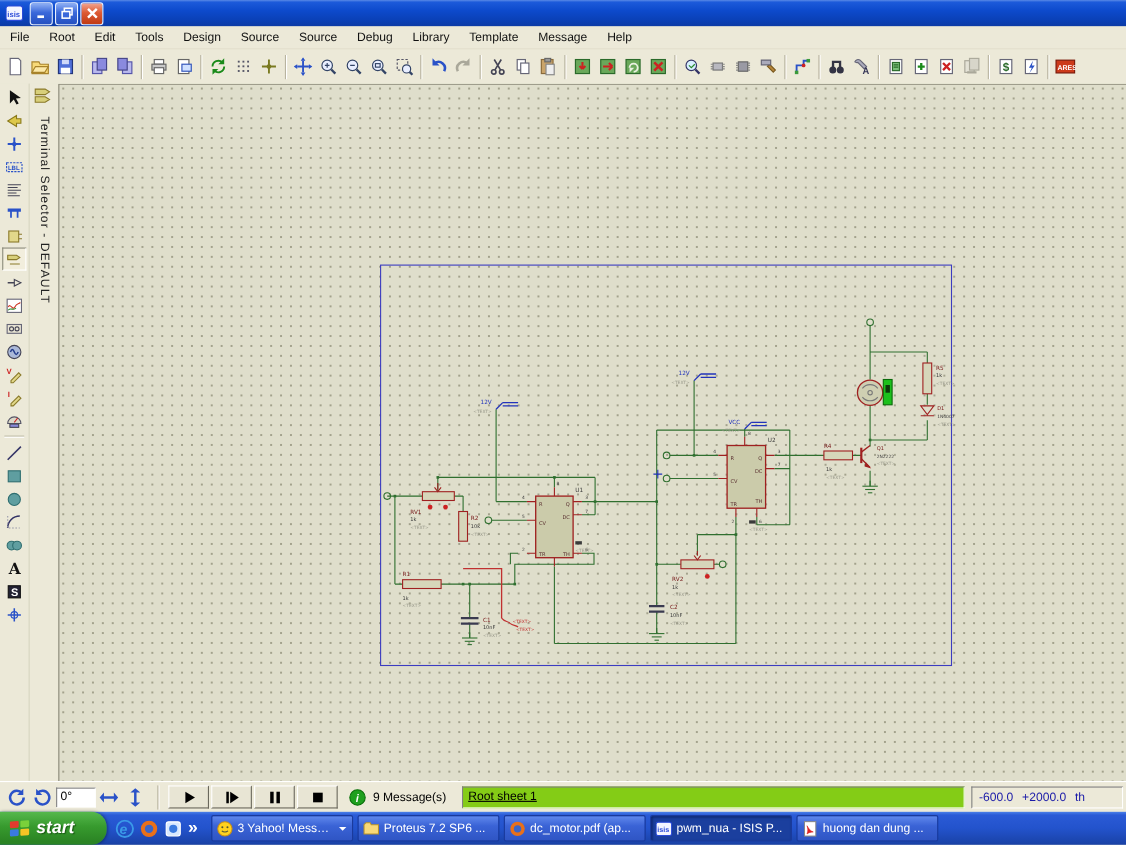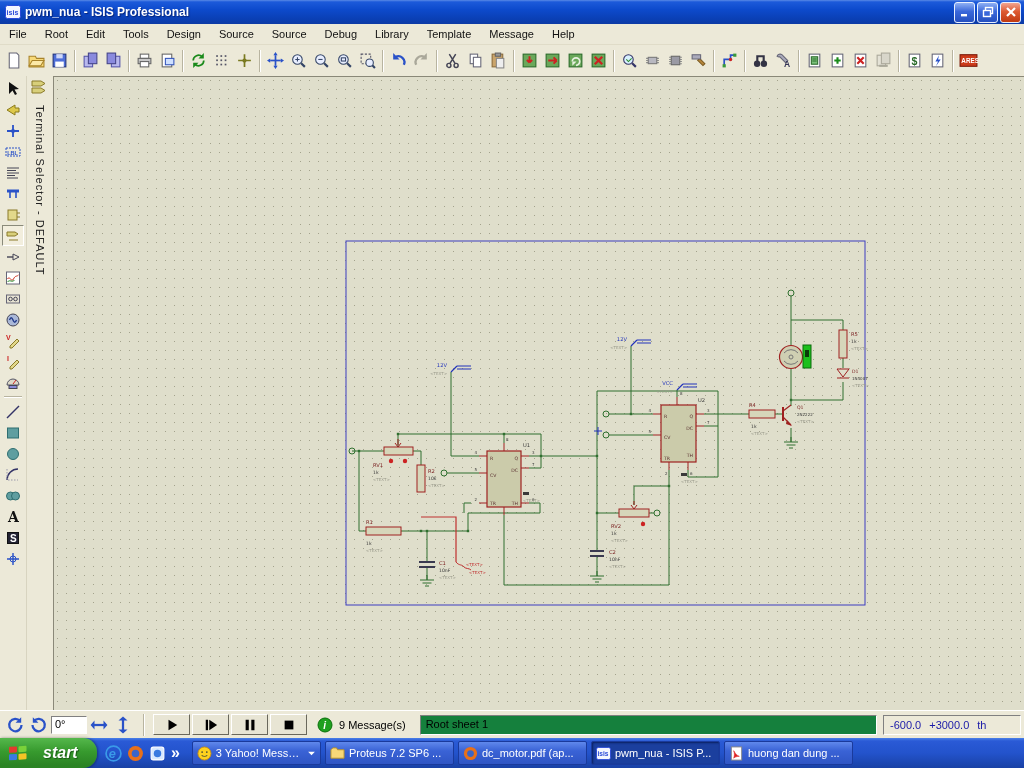--- a/index.html
+++ b/index.html
@@ -45,32 +45,32 @@
 
   
   .statusbar{position:absolute;left:0;top:710px;width:1024px;height:28px;background:#ece9d8;
     border-top:1px solid #fff;display:flex;align-items:center;font-size:11px;padding:0 3px;}
   .stbtn{width:24px;height:23px;display:flex;align-items:center;justify-content:center;flex:none;}
   .anglebox{width:36px;height:18px;background:#fff;border:1px solid;border-color:#808080 #fff #fff #808080;
     font-size:11px;padding:1px 3px;flex:none;}
   .simbtn{width:37px;height:21px;margin-right:2px;background:#e8e5d4;border:1px solid;flex:none;
     border-color:#fff #6a685c #6a685c #fff;display:flex;align-items:center;justify-content:center;}
   .msg{display:flex;align-items:center;margin:0 8px;flex:none;}
-  .sheetbox{flex:1;height:20px;background:#15803d;border:1px solid;border-color:#808080 #fff #fff #808080;
-    padding:2px 5px;margin:0 6px;}
+  .sheetbox{flex:1;height:20px;background:#84cc16;border:1px solid;border-color:#808080 #fff #fff #808080;
+    padding:2px 5px;margin:0 6px;text-decoration:underline;}
   .coordbox{width:138px;height:20px;border:1px solid;border-color:#808080 #fff #fff #808080;
     color:#1a1aa8;display:flex;align-items:center;gap:8px;padding:0 6px;flex:none;}
 
   
   .taskbar{position:absolute;left:0;top:738px;width:1024px;height:30px;
     background:linear-gradient(180deg,#4a80e8 0%,#2a5ad6 10%,#2353cc 50%,#1941a5 100%);
     display:flex;align-items:center;}
   .startbtn{height:30px;width:97px;border-radius:0 14px 14px 0;
     background:linear-gradient(180deg,#55b84c 0%,#379a2e 45%,#2b8424 90%);
-    box-shadow:1px 0 3px rgba(0,0,0,.4);display:flex;align-items:center;padding-left:8px;gap:15px;}
+    box-shadow:1px 0 3px rgba(0,0,0,.4);display:flex;align-items:center;padding-left:8px;gap:5px;}
   .startlabel{color:#fff;font-weight:bold;font-style:italic;font-size:16px;text-shadow:1px 1px 1px #1a5a14;}
   .ql{display:flex;align-items:center;gap:5px;padding:0 8px;}
   .task{width:129px;height:24px;margin-left:4px;border-radius:2px;border:1px solid #1a3a9c;
     background:linear-gradient(#6088ec,#3a63d6 40%,#2f55c4);color:#fff;font-size:11px;
     display:flex;align-items:center;gap:4px;padding:0 4px;overflow:hidden;white-space:nowrap;text-align:right;}
   .task.active{background:#1b3f9e;box-shadow:inset 1px 1px 2px #0a2060;}
   .task span{overflow:hidden;text-overflow:ellipsis;}
   .tray{margin-left:auto;height:30px;display:flex;align-items:center;gap:5px;padding:0 10px 0 8px;
     background:linear-gradient(180deg,#4a8cf0 0%,#2f66dd 50%,#1f4cb8 100%);border-left:1px solid #6a9af0;}
   .clock{color:#fff;font-size:11px;margin-left:4px;}
@@ -78,21 +78,20 @@
 </head>
 <body>
 
 <div class="titlebar">
   <span class="appicon16">
     <svg viewBox="0 0 16 16" width="16" height="16">
         <rect x="0.5" y="1.5" width="15" height="13" rx="2" fill="#f4f6ff" stroke="#2a4ad8"></rect>
         <text x="1.6" y="11" font-size="7" font-weight="bold" fill="#2a4ad8">isis</text>
       </svg>
   </span>
-  <span class="titletext">pwm_nua - ISIS Professional</span>
   <span class="winbtn">
       <svg width="12" height="12" viewBox="0 0 12 12">
         <rect x="2" y="8" width="6" height="2.4" fill="#fff"></rect>
       </svg>
     </span>
   <span class="winbtn">
       <svg width="12" height="12" viewBox="0 0 12 12">
         <rect x="3.5" y="1.5" width="7" height="6" fill="none" stroke="#fff" stroke-width="1.4"></rect>
         <rect x="1.5" y="4.5" width="7" height="6" fill="#3a68da" stroke="#fff" stroke-width="1.4"></rect>
       </svg>
@@ -808,21 +807,21 @@
   <span class="msg">
     <svg width="16" height="16" viewBox="0 0 16 16">
         <circle cx="8" cy="8" r="7" fill="#1fa01f" stroke="#0a700a"></circle>
         <text x="6.3" y="12" font-size="10" font-weight="bold" font-style="italic" fill="#fff">i</text>
       </svg>
     <span style="margin-left:6px;">9 Message(s)</span>
   </span>
   <span class="sheetbox">Root sheet 1</span>
   <span class="coordbox">
     <span>-600.0</span>
-    <span>+3000.0</span>
+    <span>+2000.0</span>
     <span>th</span>
   </span>
 </div>
 
 <div class="taskbar">
   <div class="startbtn">
     <svg width="20" height="18" viewBox="0 0 20 18">
       <g transform="skewY(-4)">
           <rect x="1" y="3" width="8" height="6" rx="1" fill="#e23b2e"></rect>
           <rect x="10.5" y="3" width="8" height="6" rx="1" fill="#7ad13a"></rect>

